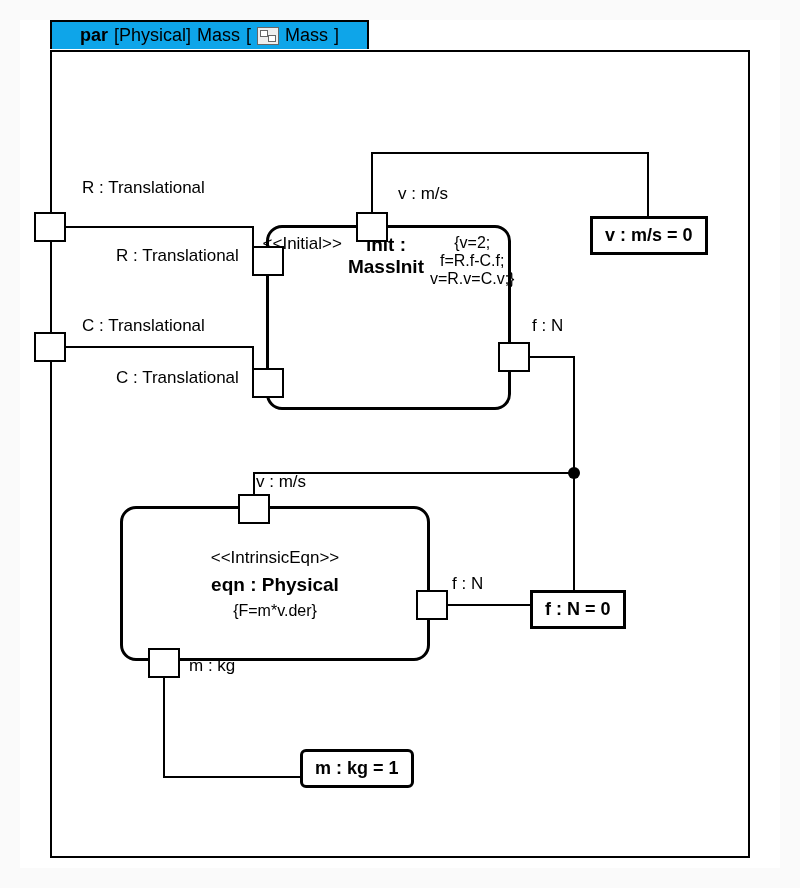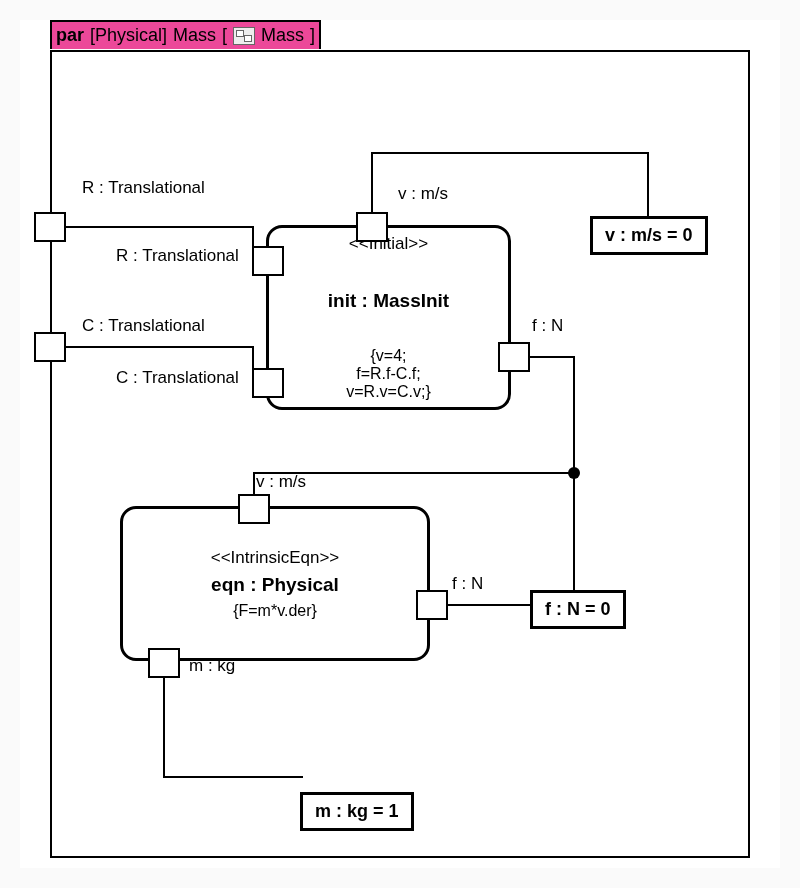--- a/index.html
+++ b/index.html
@@ -14,22 +14,22 @@
       height: 848px;
       background: #fff;
     }
     
     .frame-tab {
       position: absolute;
       top: 0;
       left: 30px;
       border: 2px solid #000;
       border-bottom: none;
-      padding: 3px 4px;
-      background: #ec4899;
+      padding: 3px 28px;
+      background: #0ea5e9;
       font-size: 18px;
       display: flex;
       align-items: center;
       gap: 6px;
     }
     .frame-tab .bold { font-weight: bold; }
     .icon-box {
       display: inline-block;
       width: 22px;
       height: 18px;
@@ -122,24 +122,24 @@
     <span>Mass</span>
     <span>]</span>
   </div>
 
   <div class="frame-body"></div>
 
   <div class="port" style="left:14px; top:192px;"></div>
   <div class="port" style="left:14px; top:312px;"></div>
 
   <div class="block" style="left:246px; top:205px; width:245px; height:185px;">
-    <div style="height:100%; display:flex; flex-direction:column; justify-content:space-between; gap:6px; padding:6px;">
+    <div style="height:100%; display:flex; flex-direction:row; justify-content:center; gap:6px; padding:6px;">
       <div class="stereotype">&lt;&lt;Initial&gt;&gt;</div>
       <div class="title">init : MassInit</div>
-      <div class="constraint" style="white-space:pre-line;">{v=4;
+      <div class="constraint" style="white-space:pre-line;">{v=2;
 f=R.f-C.f;
 v=R.v=C.v;}</div>
     </div>
   </div>
 
   <div class="port" style="left:232px; top:226px;"></div>
   <div class="port" style="left:232px; top:348px;"></div>
   <div class="port" style="left:336px; top:192px;"></div>
   <div class="port" style="left:478px; top:322px;"></div>
 
@@ -150,21 +150,21 @@
       <div class="constraint">{F=m*v.der}</div>
     </div>
   </div>
 
   <div class="port" style="left:218px; top:474px;"></div>
   <div class="port" style="left:396px; top:570px;"></div>
   <div class="port" style="left:128px; top:628px;"></div>
 
   <div class="value-box" style="left:570px; top:196px;text-align:center;">v : m/s = 0</div>
   <div class="value-box" style="left:510px; top:570px;">f : N = 0</div>
-  <div class="value-box" style="left:280px; top:772px;">m : kg = 1</div>
+  <div class="value-box" style="left:280px; top:729px;border-radius:6px;">m : kg = 1</div>
 
   <div class="hline" style="left:46px; top:206px; width:186px;"></div>
   <div class="vline" style="left:232px; top:206px; height:22px;"></div>
 
   <div class="hline" style="left:46px; top:326px; width:186px;"></div>
   <div class="vline" style="left:232px; top:326px; height:24px;"></div>
 
   <div class="vline" style="left:351px; top:132px; height:62px;"></div>
   <div class="hline" style="left:351px; top:132px; width:278px;"></div>
   <div class="vline" style="left:627px; top:132px; height:66px;"></div>

